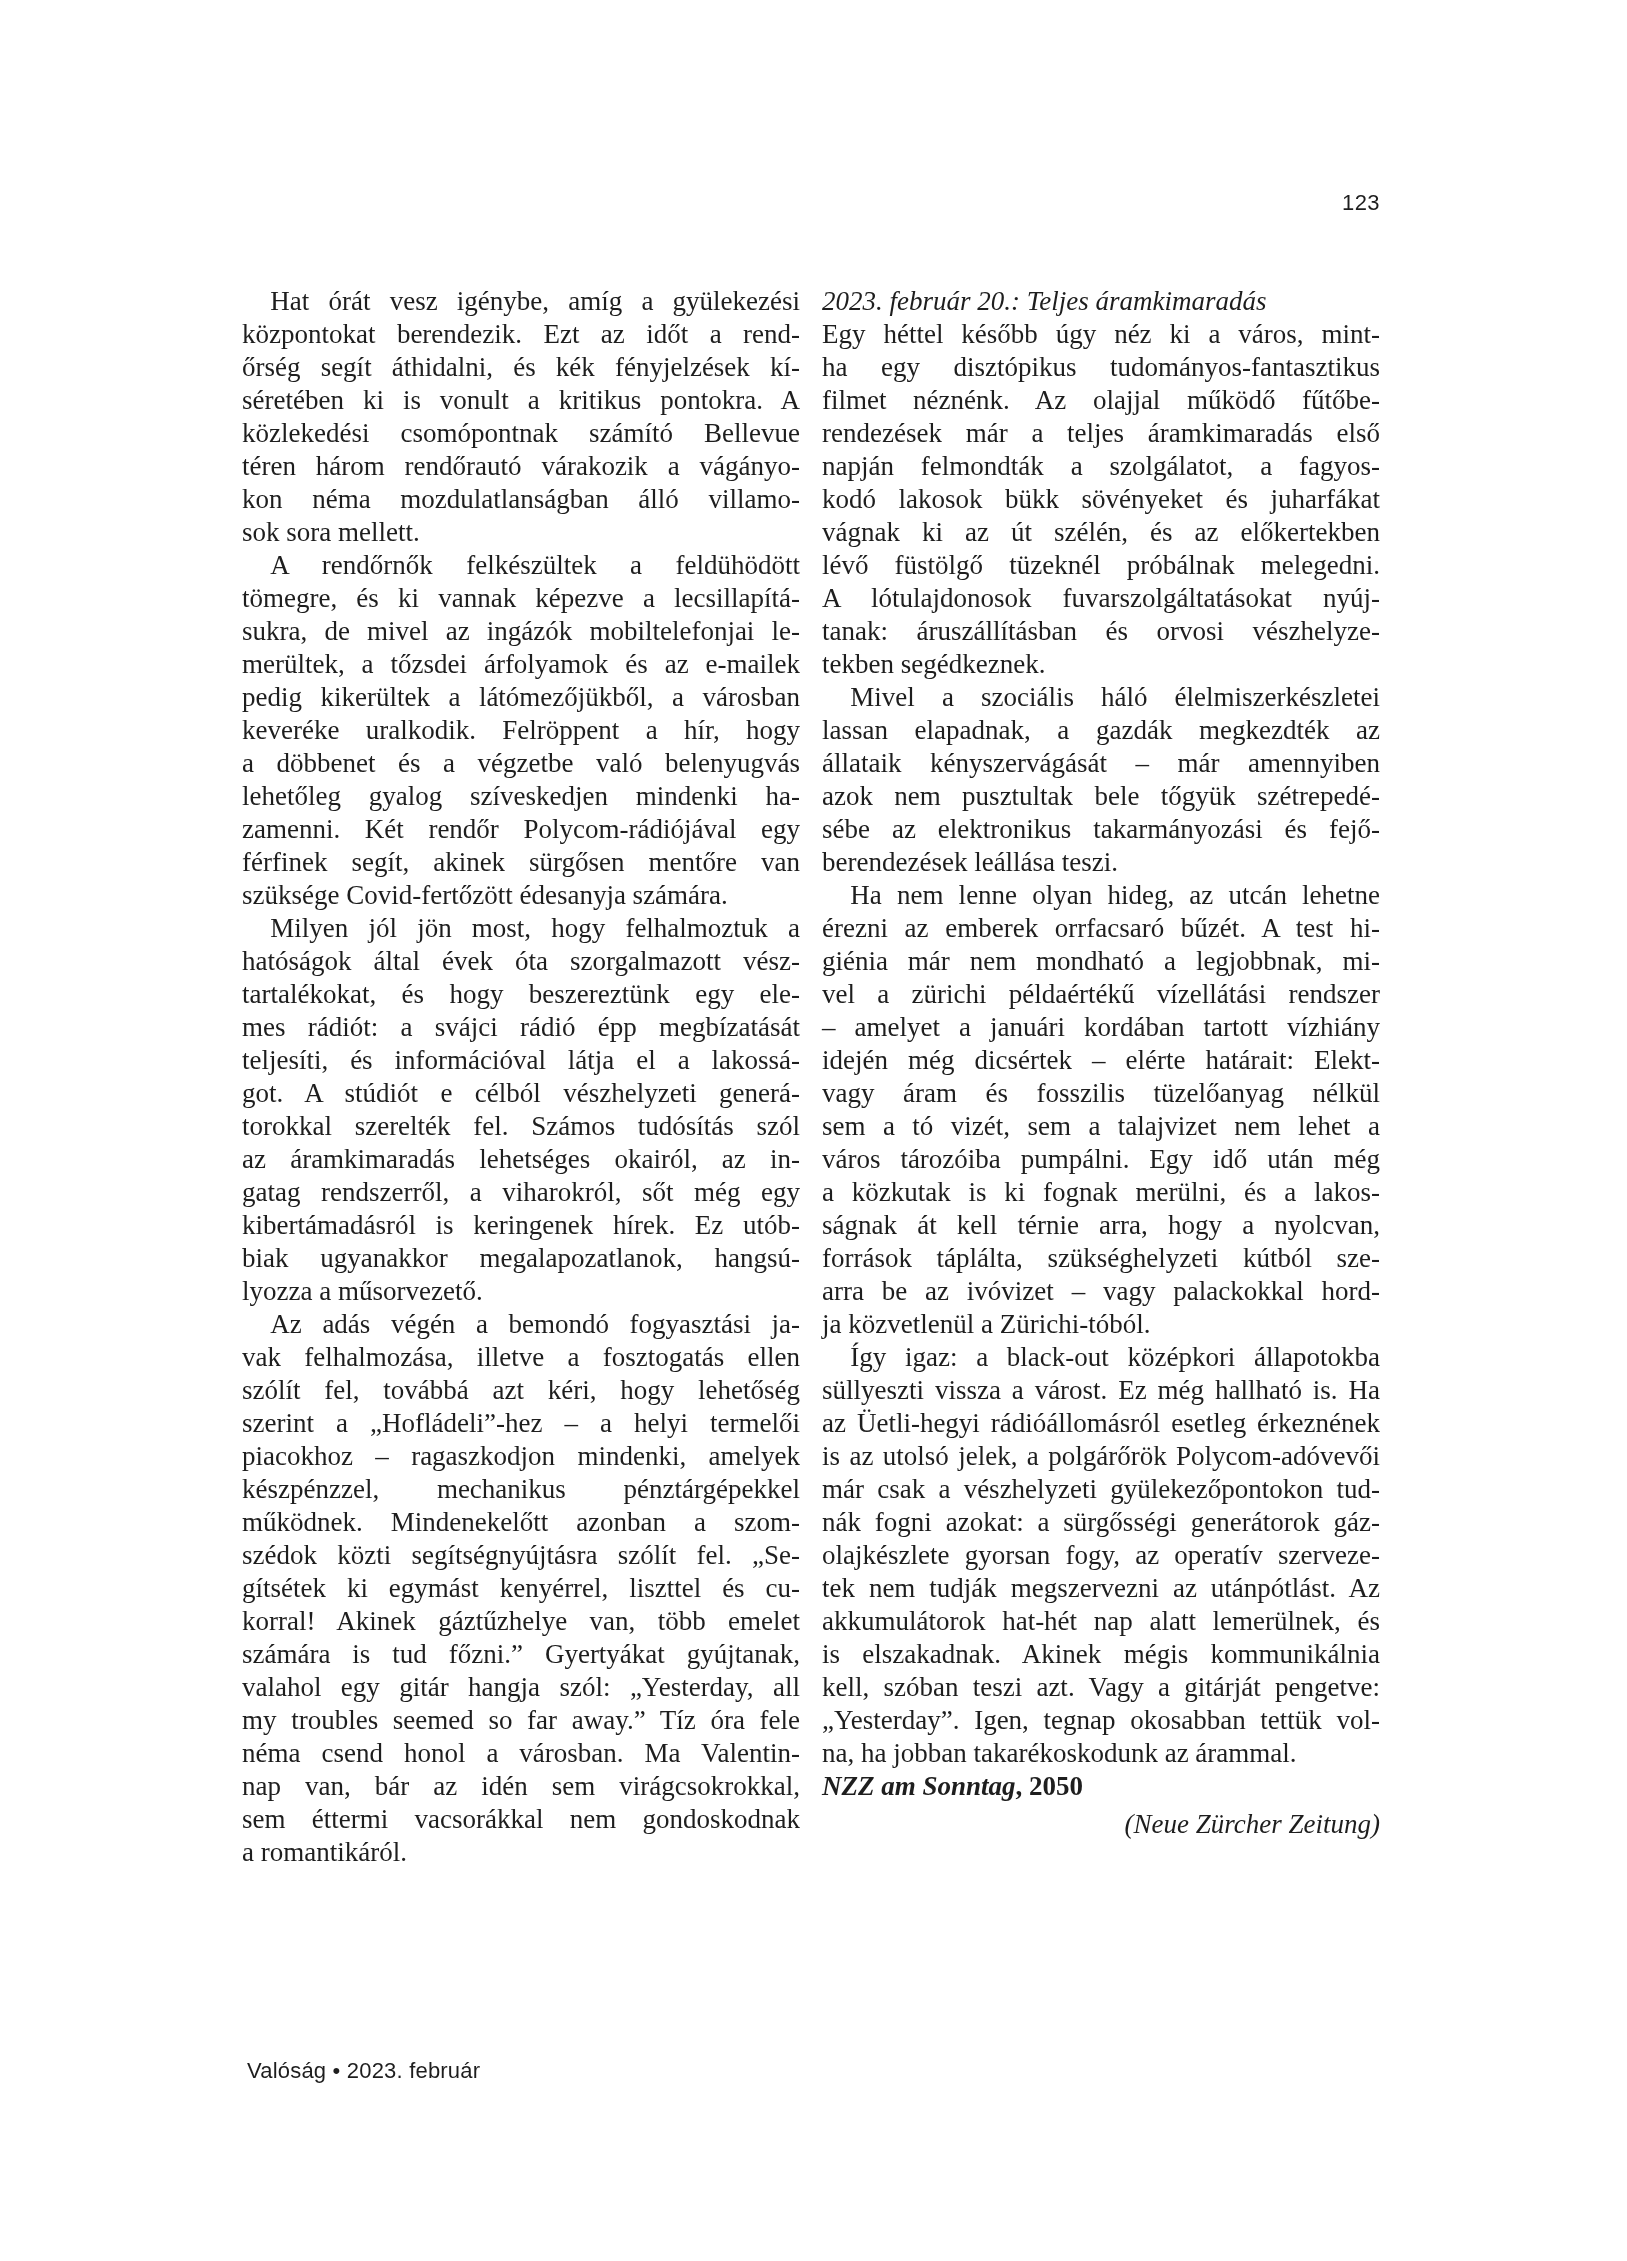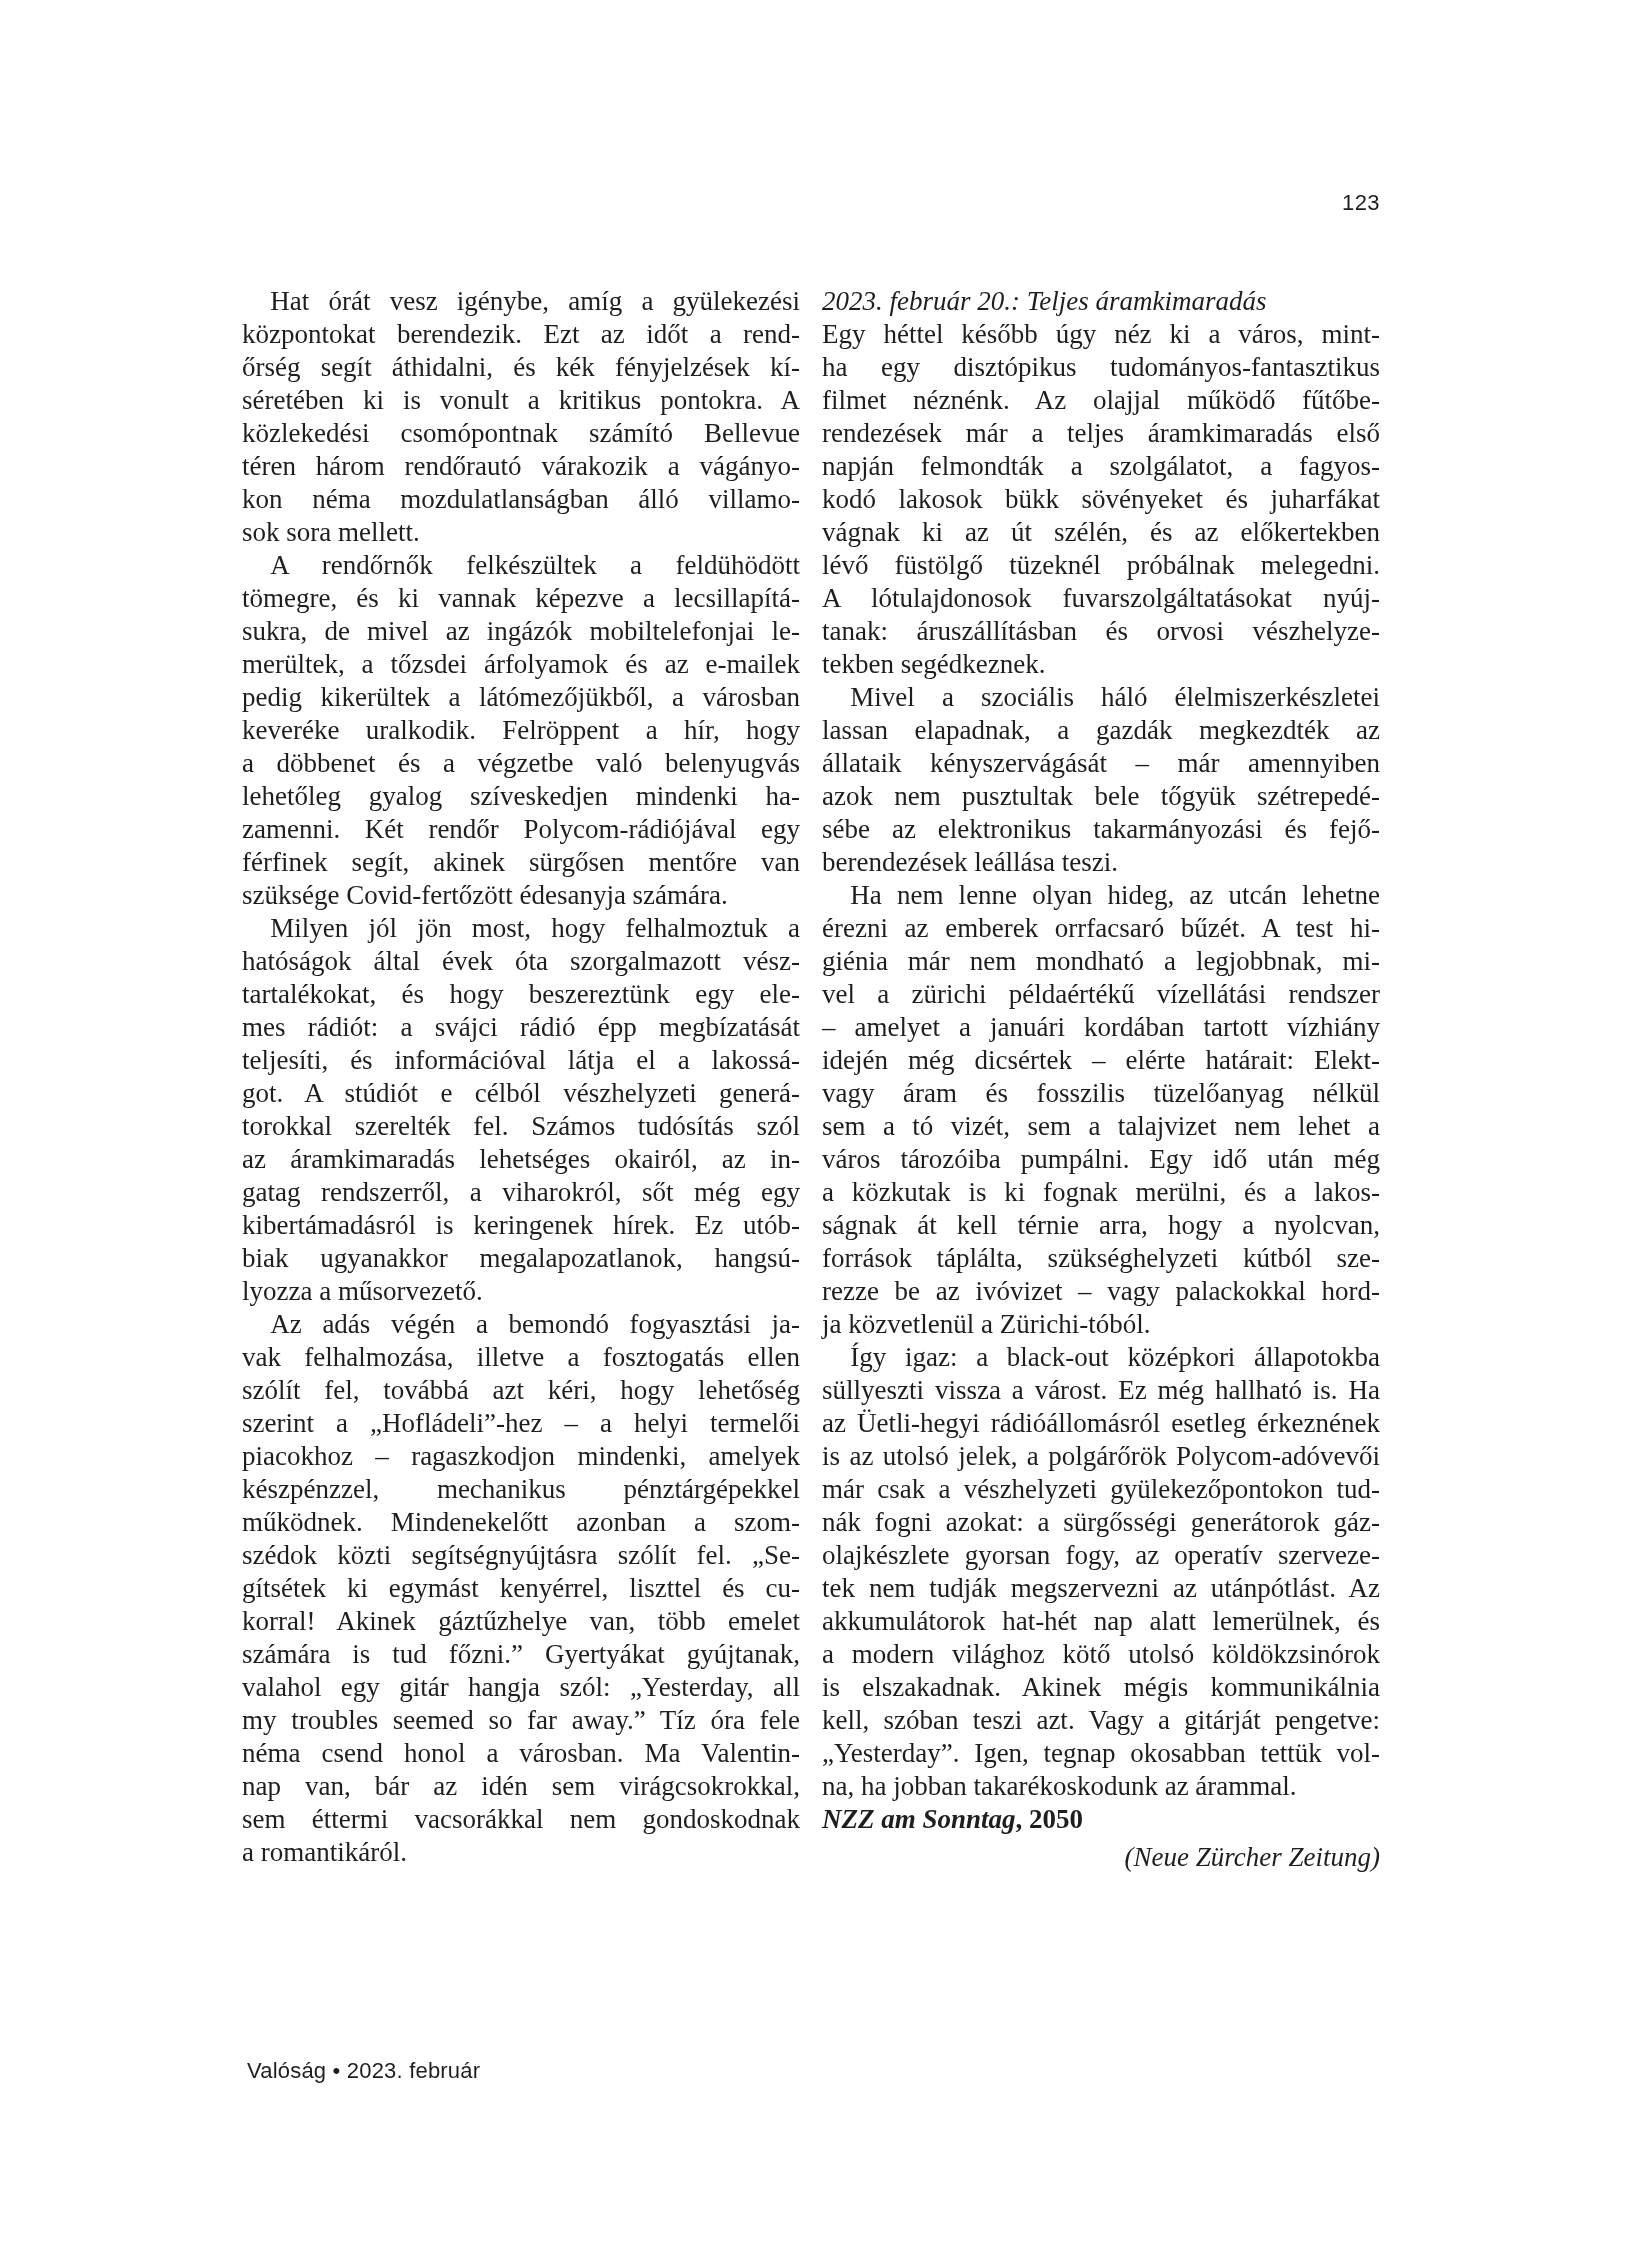--- a/index.html
+++ b/index.html
@@ -121,34 +121,33 @@
         <span class="line">giénia már nem mondható a legjobbnak, mi-</span>
         <span class="line">vel a zürichi példaértékű vízellátási rendszer</span>
         <span class="line">– amelyet a januári kordában tartott vízhiány</span>
         <span class="line">idején még dicsértek – elérte határait: Elekt-</span>
         <span class="line">vagy áram és fosszilis tüzelőanyag nélkül</span>
         <span class="line">sem a tó vizét, sem a talajvizet nem lehet a</span>
         <span class="line">város tározóiba pumpálni. Egy idő után még</span>
         <span class="line">a közkutak is ki fognak merülni, és a lakos-</span>
         <span class="line">ságnak át kell térnie arra, hogy a nyolcvan,</span>
         <span class="line">források táplálta, szükséghelyzeti kútból sze-</span>
-        <span class="line">rezze be az ivóvizet – vagy palackokkal hord-</span>
+        <span class="line">arra be az ivóvizet – vagy palackokkal hord-</span>
         <span class="line last">ja közvetlenül a Zürichi-tóból.</span>
       </div>
       <div class="para">
         <span class="line" style="text-indent: 1.05em;">Így igaz: a black-out középkori állapotokba</span>
         <span class="line">süllyeszti vissza a várost. Ez még hallható is. Ha</span>
         <span class="line">az Üetli-hegyi rádióállomásról esetleg érkeznének</span>
         <span class="line">is az utolsó jelek, a polgárőrök Polycom-adóvevői</span>
         <span class="line">már csak a vészhelyzeti gyülekezőpontokon tud-</span>
         <span class="line">nák fogni azokat: a sürgősségi generátorok gáz-</span>
         <span class="line">olajkészlete gyorsan fogy, az operatív szerveze-</span>
         <span class="line">tek nem tudják megszervezni az utánpótlást. Az</span>
         <span class="line">akkumulátorok hat-hét nap alatt lemerülnek, és</span>
-        <span class="line">a modern világhoz kötő utolsó köldökzsinórok</span>
         <span class="line">is elszakadnak. Akinek mégis kommunikálnia</span>
         <span class="line">kell, szóban teszi azt. Vagy a gitárját pengetve:</span>
         <span class="line">„Yesterday”. Igen, tegnap okosabban tettük vol-</span>
         <span class="line last">na, ha jobban takarékoskodunk az árammal.</span>
       </div>
     </div>
   <p class="source"><em>NZZ am Sonntag</em><span>, 2050</span></p>
   <p class="source-paper">(Neue Zürcher Zeitung)</p>
 </div>
 

